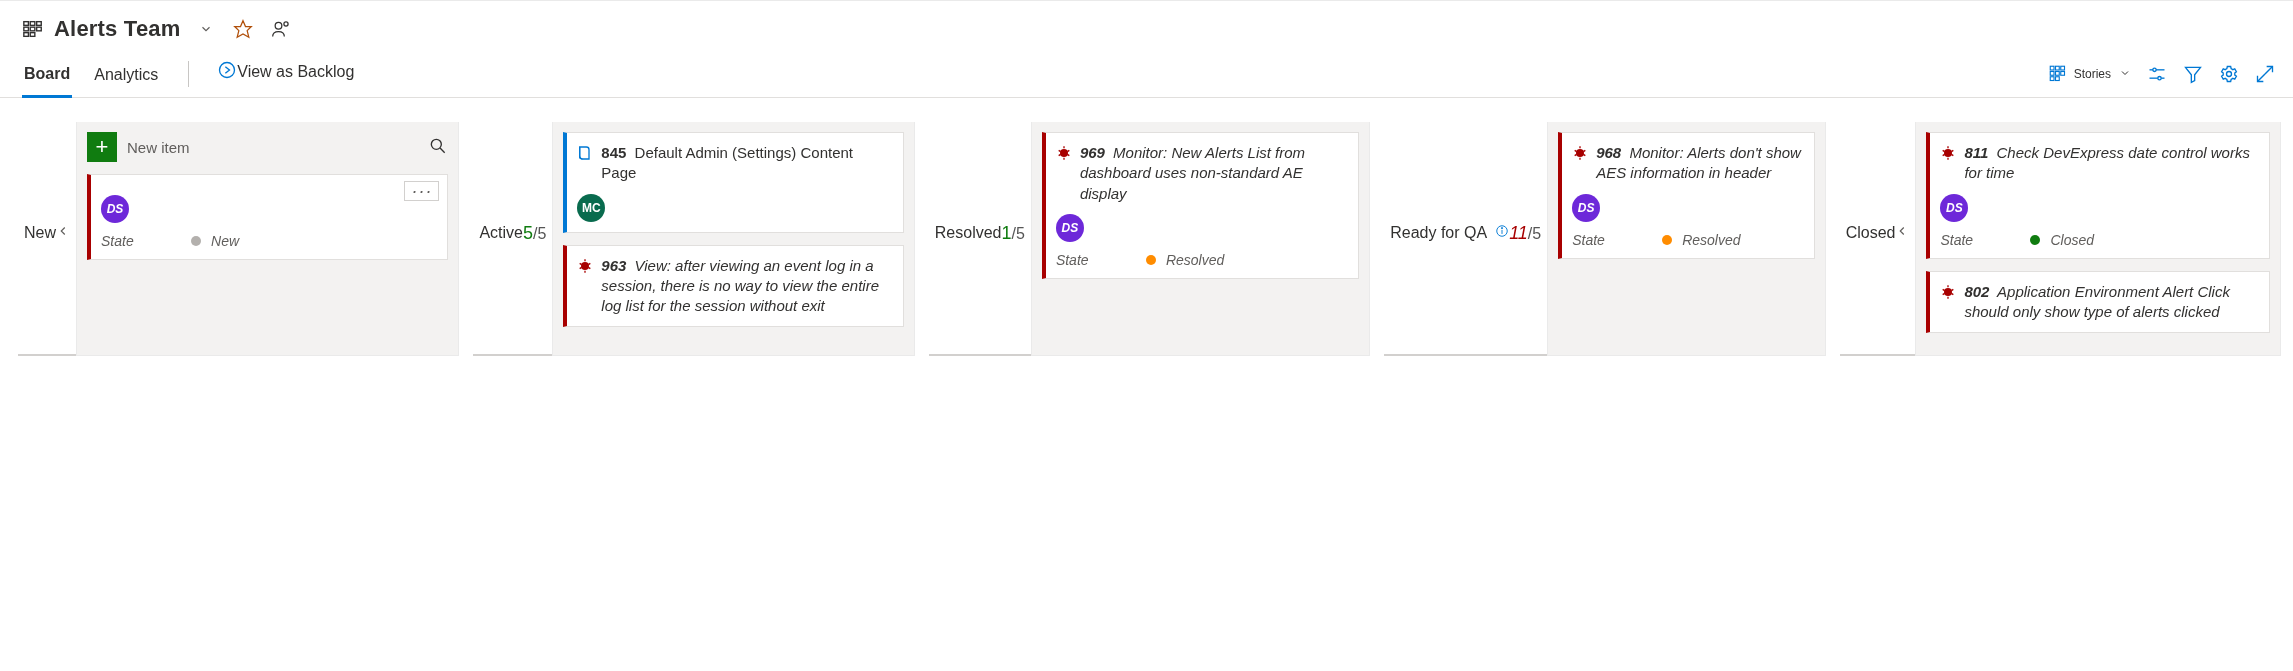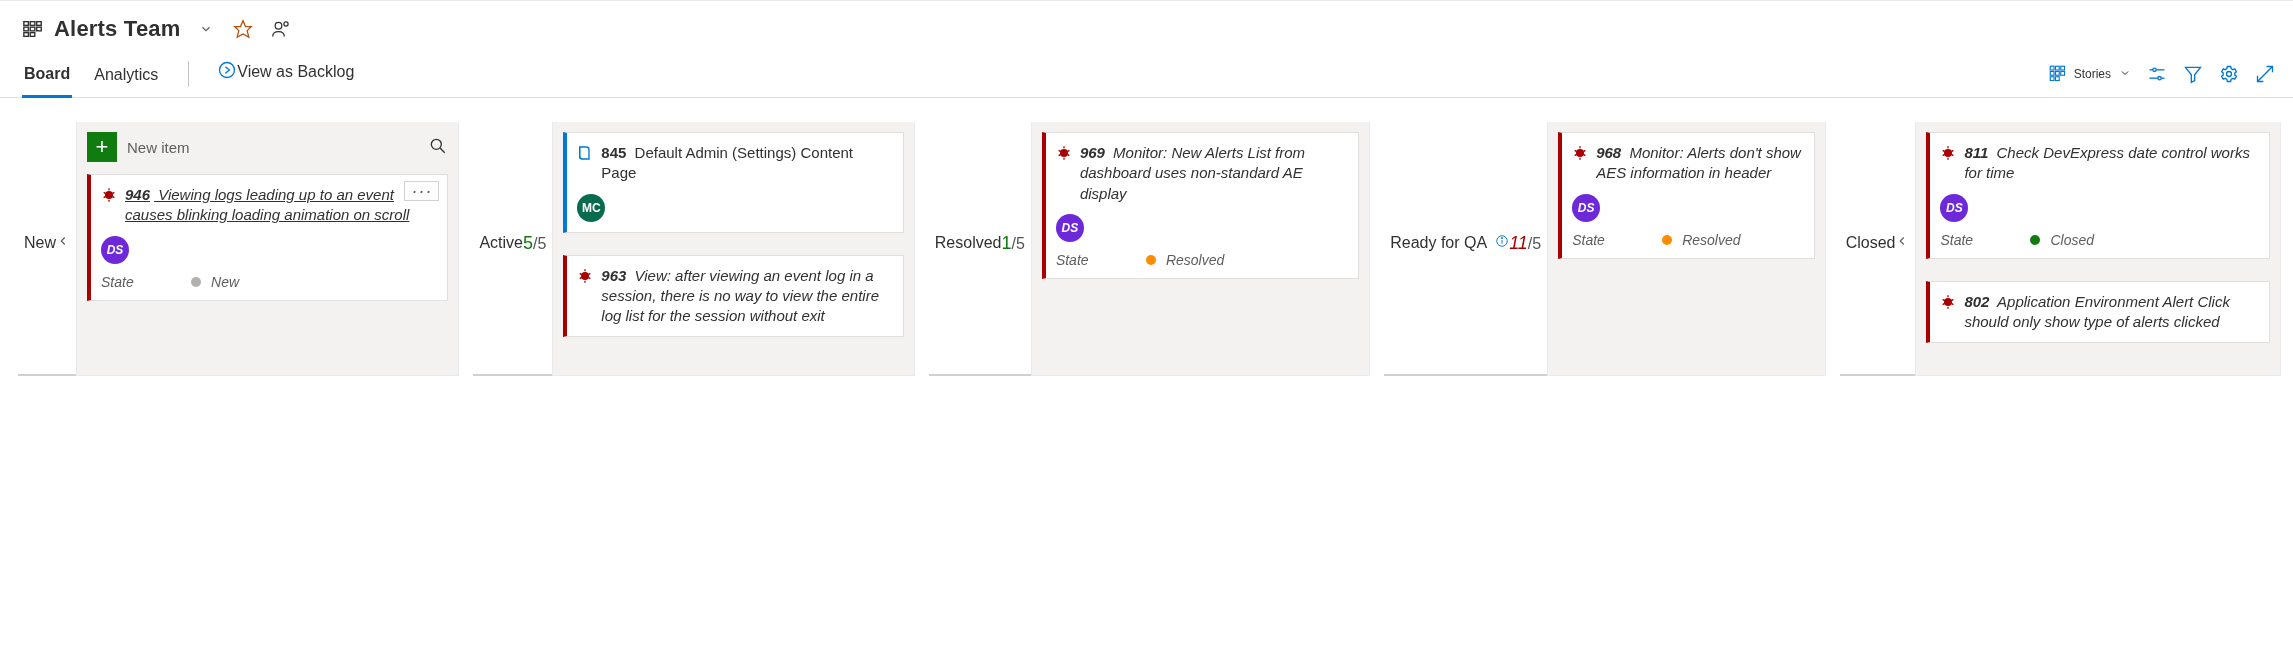--- a/index.html
+++ b/index.html
@@ -110,21 +110,21 @@
   .new-label { color:#605e5c; font-size:15px; }
   .new-row .spacer { flex:1; }
   .mag { color:#323130; cursor:pointer; }
 
   
   .card {
     background:#fff;
     border:1px solid #e1dfdd;
     border-left-width:4px;
     padding:10px 12px 10px 10px;
-    margin-bottom:22px;
+    margin-bottom:12px;
     position:relative;
   }
   .card.bug { border-left-color:#a80000;font-style:italic; }
   .card.story { border-left-color:#0078d4; }
   .card-title-line { display:flex; gap:8px; align-items:flex-start; }
   .wi-icon { flex:0 0 auto; margin-top:2px; }
   .wi-icon.bug { color:#a80000; }
   .wi-icon.story { color:#0078d4; }
   .card-id { font-weight:600; margin-right:4px; }
   .card-text { font-size:15px; line-height:1.35; }
@@ -271,32 +271,21 @@
         <div class="col-body">
           <div class="new-row">
             <div class="plus-btn">+</div>
             <span class="new-label">New item</span>
             <div class="spacer"></div>
             <span class="mag"><svg width="20" height="20" viewBox="0 0 24 24" fill="none" stroke="currentColor" stroke-width="1.6">
                 <circle cx="10" cy="10" r="6"></circle>
                 <line x1="20" y1="20" x2="14.5" y2="14.5"></line>
               </svg></span>
           </div>
-          <div class="card bug"><div class="card-title-line">
-              <span class="wi-icon bug"><svg width="16" height="16" viewBox="0 0 24 24" fill="currentColor">
-                  <circle cx="12" cy="12" r="6"></circle>
-                  <line x1="12" y1="2" x2="12" y2="5" stroke="currentColor" stroke-width="2"></line>
-                  <line x1="4" y1="8" x2="7" y2="10" stroke="currentColor" stroke-width="2"></line>
-                  <line x1="20" y1="8" x2="17" y2="10" stroke="currentColor" stroke-width="2"></line>
-                  <line x1="4" y1="16" x2="7" y2="14" stroke="currentColor" stroke-width="2"></line>
-                  <line x1="20" y1="16" x2="17" y2="14" stroke="currentColor" stroke-width="2"></line>
-                  <line x1="12" y1="22" x2="12" y2="19" stroke="currentColor" stroke-width="2"></line>
-                </svg></span>
-              <span class="card-text underlined"><span class="card-id">946</span> Viewing logs leading up to an event causes blinking loading animation on scroll</span>
-            </div><div class="more-dots">···</div><div class="avatar ">DS</div><div class="state-row">
+          <div class="card bug"><div class="more-dots">···</div><div class="avatar ">DS</div><div class="state-row">
               <span class="lbl">State</span>
               <span class="dot new"></span>
               <span>New</span>
             </div></div>
         </div>
       </div>
       <div class="col">
         <div class="col-head">
           <div class="col-title">
             <span>Active</span>

